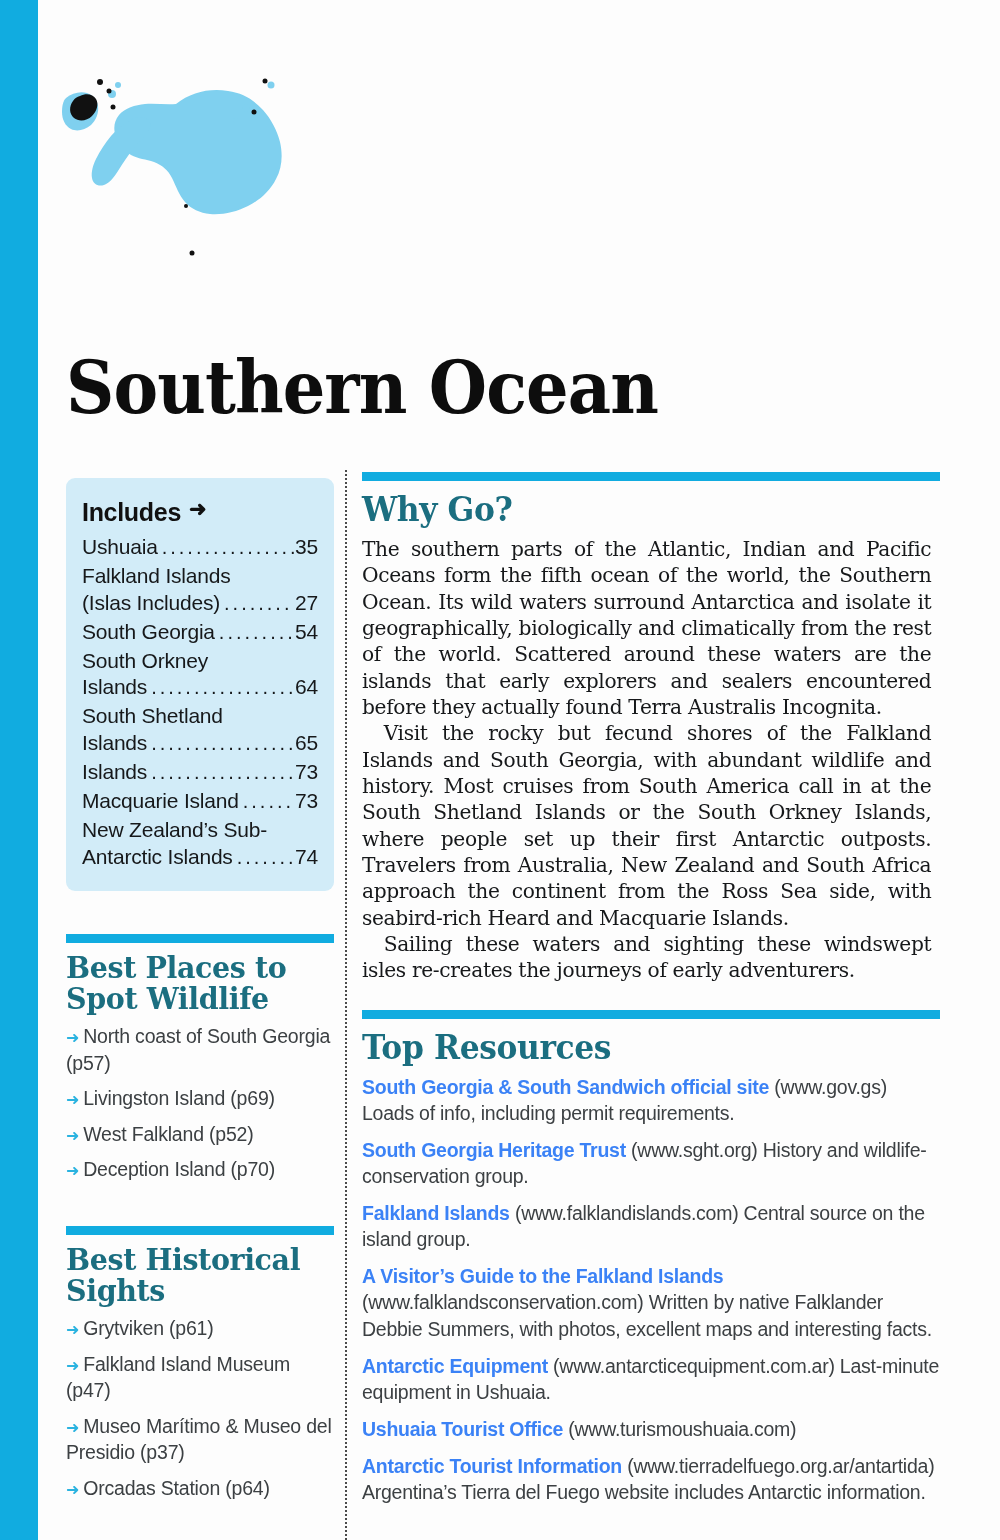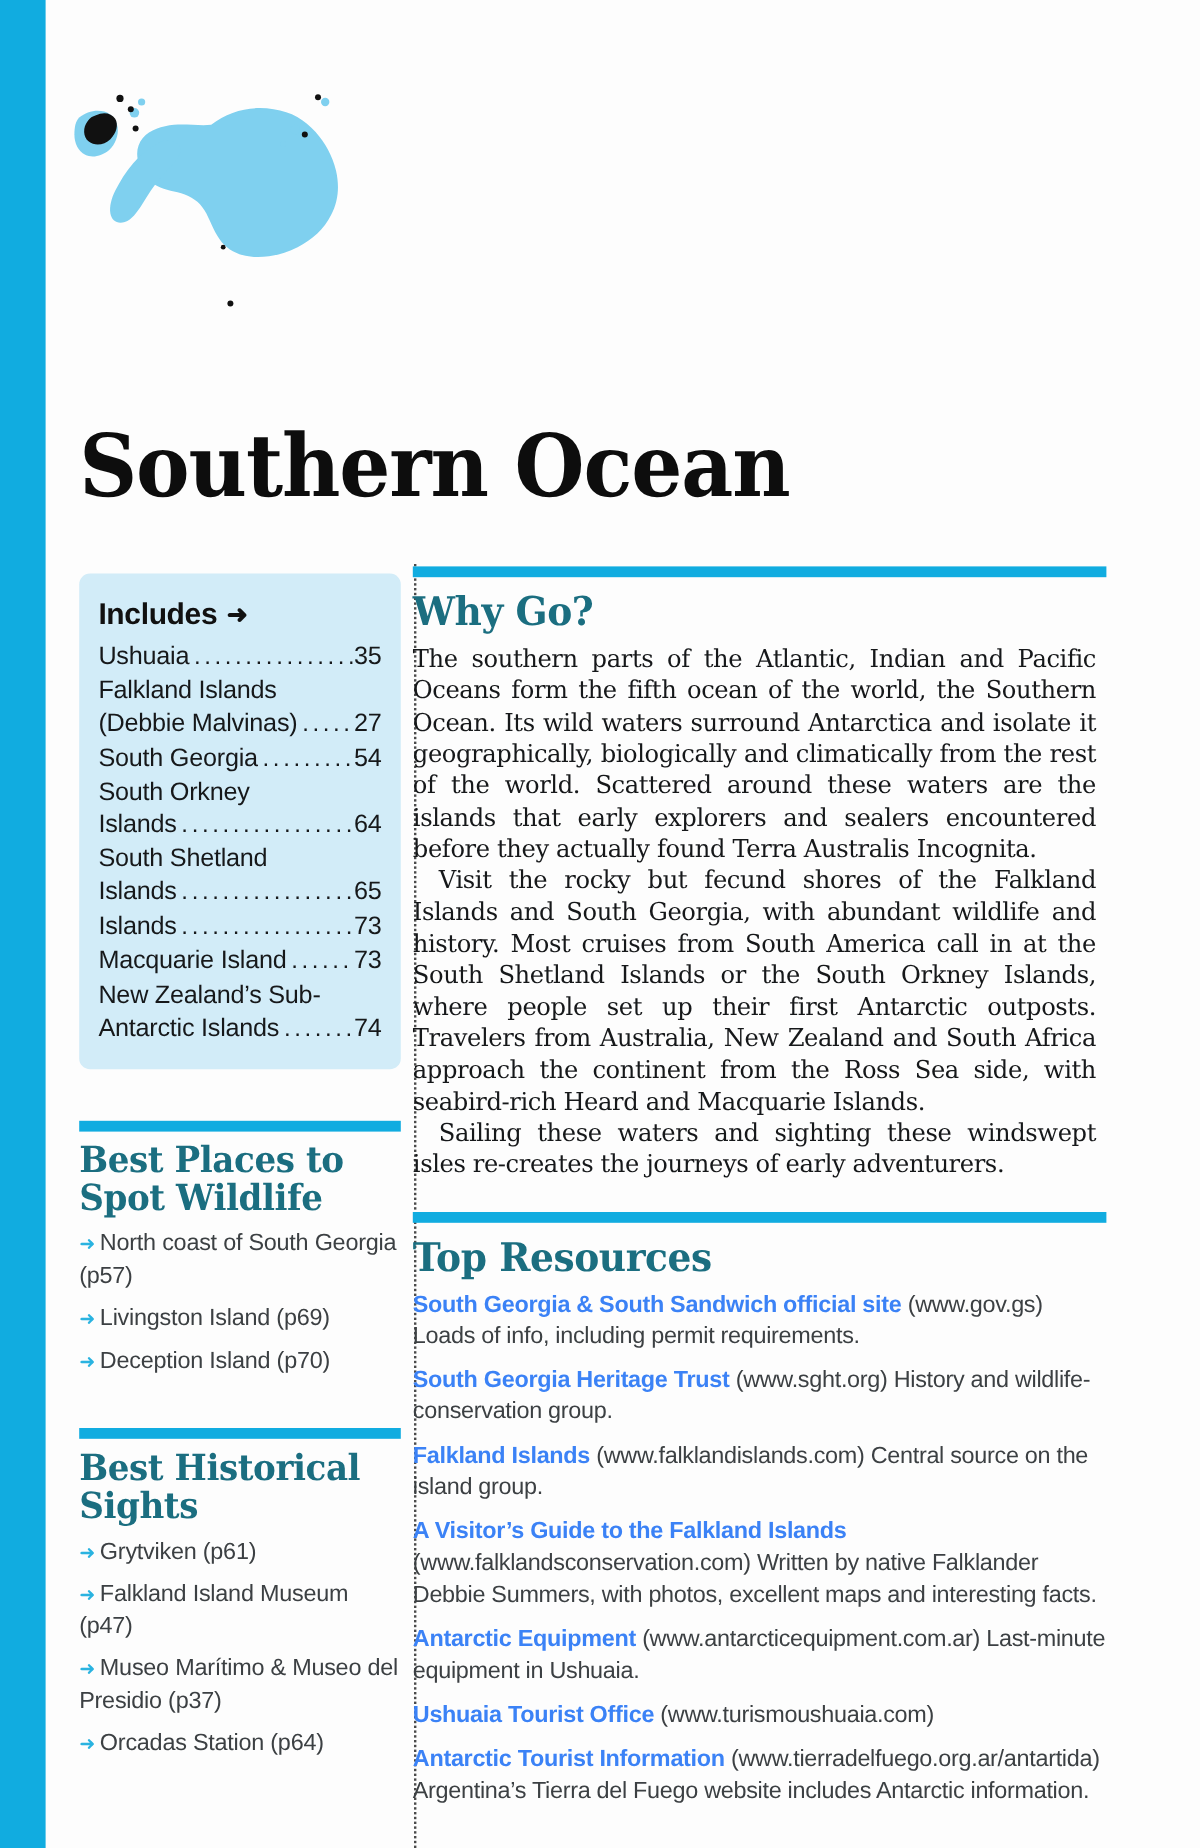--- a/index.html
+++ b/index.html
@@ -59,21 +59,21 @@
     box-sizing: border-box;
     width: 268px;
   }
   .includes-title {
     font-size: 25px;
     font-weight: bold;
     color: #111;
     letter-spacing: -0.3px;
     margin-bottom: 7px;
     display: flex;
-    align-items: center;
+    align-items: flex-start;
     gap: 8px;
   }
   .arrow-solid {
     display: inline-block;
     font-size: 21px;
     line-height: 1;
     color: #111;
   }
   .inc-row {
     font-size: 21px;
@@ -136,21 +136,21 @@
     position: absolute;
     left: 345px; top: 470px;
     width: 0;
     height: 1070px;
     border-left: 2px dotted #4a4a4a;
   }
 
   
   .right-col {
     position: absolute;
-    left: 344px; top: 472px;
+    left: 362px; top: 472px;
     width: 578px;
   }
   .main-heading {
     font-family: "DejaVu Serif", "Liberation Serif", serif;
     font-weight: bold;
     font-size: 33px;
     color: #1b6e80;
     letter-spacing: -0.4px;
     margin: 2px 0 7px 0;
     transform: scaleX(0.95);
@@ -238,21 +238,21 @@
             <span class="inc-name">Ushuaia</span>
             <span class="inc-dots">........................................</span>
             <span class="inc-page">35</span>
           </div>
         </div>
         <div class="inc-row">
           <div class="inc-line">
             <span class="inc-name">Falkland Islands</span>
           </div>
           <div class="inc-line">
-            <span class="inc-name">(Debbie Malvinas)</span>
+            <span class="inc-name">(Islas Includes)</span>
             <span class="inc-dots">........................................</span>
             <span class="inc-page">27</span>
           </div>
         </div>
         <div class="inc-row">
           <div class="inc-line">
             <span class="inc-name">South Georgia</span>
             <span class="inc-dots">........................................</span>
             <span class="inc-page">54</span>
           </div>
@@ -303,20 +303,21 @@
         </div>
       </div>
   </div>
 
   <div class="side-section">
     <div class="rule-bar"></div>
     <div class="side-heading">Best Places to Spot Wildlife</div>
     <div id="wildlife-list">
         <div class="bullet-item"><span class="bullet-arrow">➜</span><span>North coast of South Georgia (p57)</span></div>
         <div class="bullet-item"><span class="bullet-arrow">➜</span><span>Livingston Island (p69)</span></div>
+        <div class="bullet-item"><span class="bullet-arrow">➜</span><span>West Falkland (p52)</span></div>
         <div class="bullet-item"><span class="bullet-arrow">➜</span><span>Deception Island (p70)</span></div>
       </div>
   </div>
 
   <div class="side-section">
     <div class="rule-bar"></div>
     <div class="side-heading">Best Historical Sights</div>
     <div id="historical-list">
         <div class="bullet-item"><span class="bullet-arrow">➜</span><span>Grytviken (p61)</span></div>
         <div class="bullet-item"><span class="bullet-arrow">➜</span><span>Falkland Island Museum (p47)</span></div>

